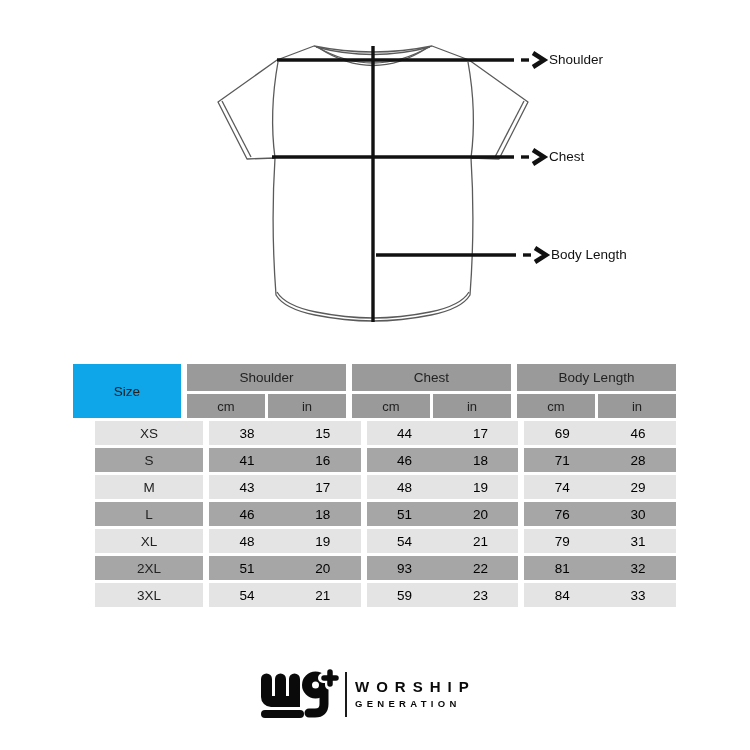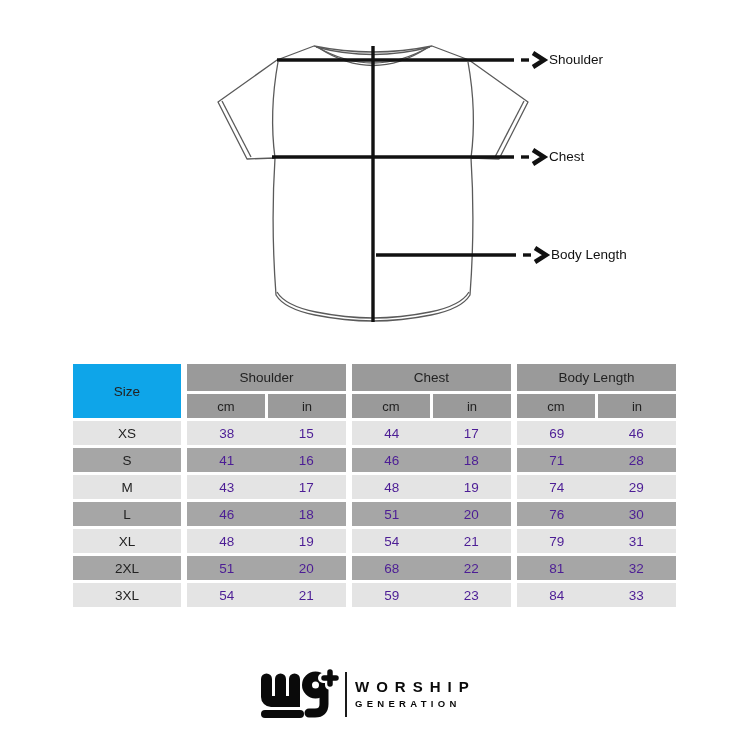--- a/index.html
+++ b/index.html
@@ -28,23 +28,23 @@
     font-size:17.5px; color:#2c2c2c;
   }
   .thead { display:flex; gap:6px; margin-top:4px; }
   .size-head { width:108px; height:54px; background:#0ea5e9; font-size:13.5px; }
   .hgroup { flex:1; display:flex; flex-direction:column; }
   .group-title { height:27px; background:#9a9a9a; font-size:13.5px; }
   .unit-row { display:flex; gap:3px; margin-top:3px; height:24px;justify-content:space-between; }
   .unit { flex:1; background:#9a9a9a; font-size:13px; }
 
   .drow { display:flex; gap:6px; margin-top:3px; height:24px; }
-  .rsize { width:108px; font-size:13.5px; }
+  .rsize { width:108px; font-size:13.5px;margin-left:22px; }
   .dgroup { flex:1; display:flex; }
-  .dgroup span { flex:1; display:flex; align-items:center; justify-content:center; font-size:13.5px; color:#4c1d95; }
+  .dgroup span { flex:1; display:flex; align-items:center; justify-content:center; font-size:13.5px; color:#000000; }
   .drow.light .rsize, .drow.light .dgroup { background:#e4e4e4; }
   .drow.dark  .rsize, .drow.dark  .dgroup { background:#a6a6a6; }
 
   
   #logo { position:absolute; left:261px; top:668px; display:flex; align-items:center; }
   .logo-divider { width:2px; height:45px; background:#1a1a1a; margin:1px 8px 0 6px; }
   .logo-text { display:flex; flex-direction:column; }
   .brand1 { font-size:15px; font-weight:bold; letter-spacing:7px; color:#0a0a0a; line-height:1.05; white-space:nowrap; }
   .brand2 { font-size:9.5px; font-weight:bold; letter-spacing:4.3px; color:#0a0a0a; margin-top:3px; white-space:nowrap; }
 </style>
@@ -209,21 +209,21 @@
       </div>
   </div>
 
   <div class="drow dark">
     <div class="cellbase rsize">2XL</div>
     <div class="dgroup">
         <span>51</span>
         <span>20</span>
       </div>
     <div class="dgroup">
-        <span>68</span>
+        <span>93</span>
         <span>22</span>
       </div>
     <div class="dgroup">
         <span>81</span>
         <span>32</span>
       </div>
   </div>
 
   <div class="drow light">
     <div class="cellbase rsize">3XL</div>

